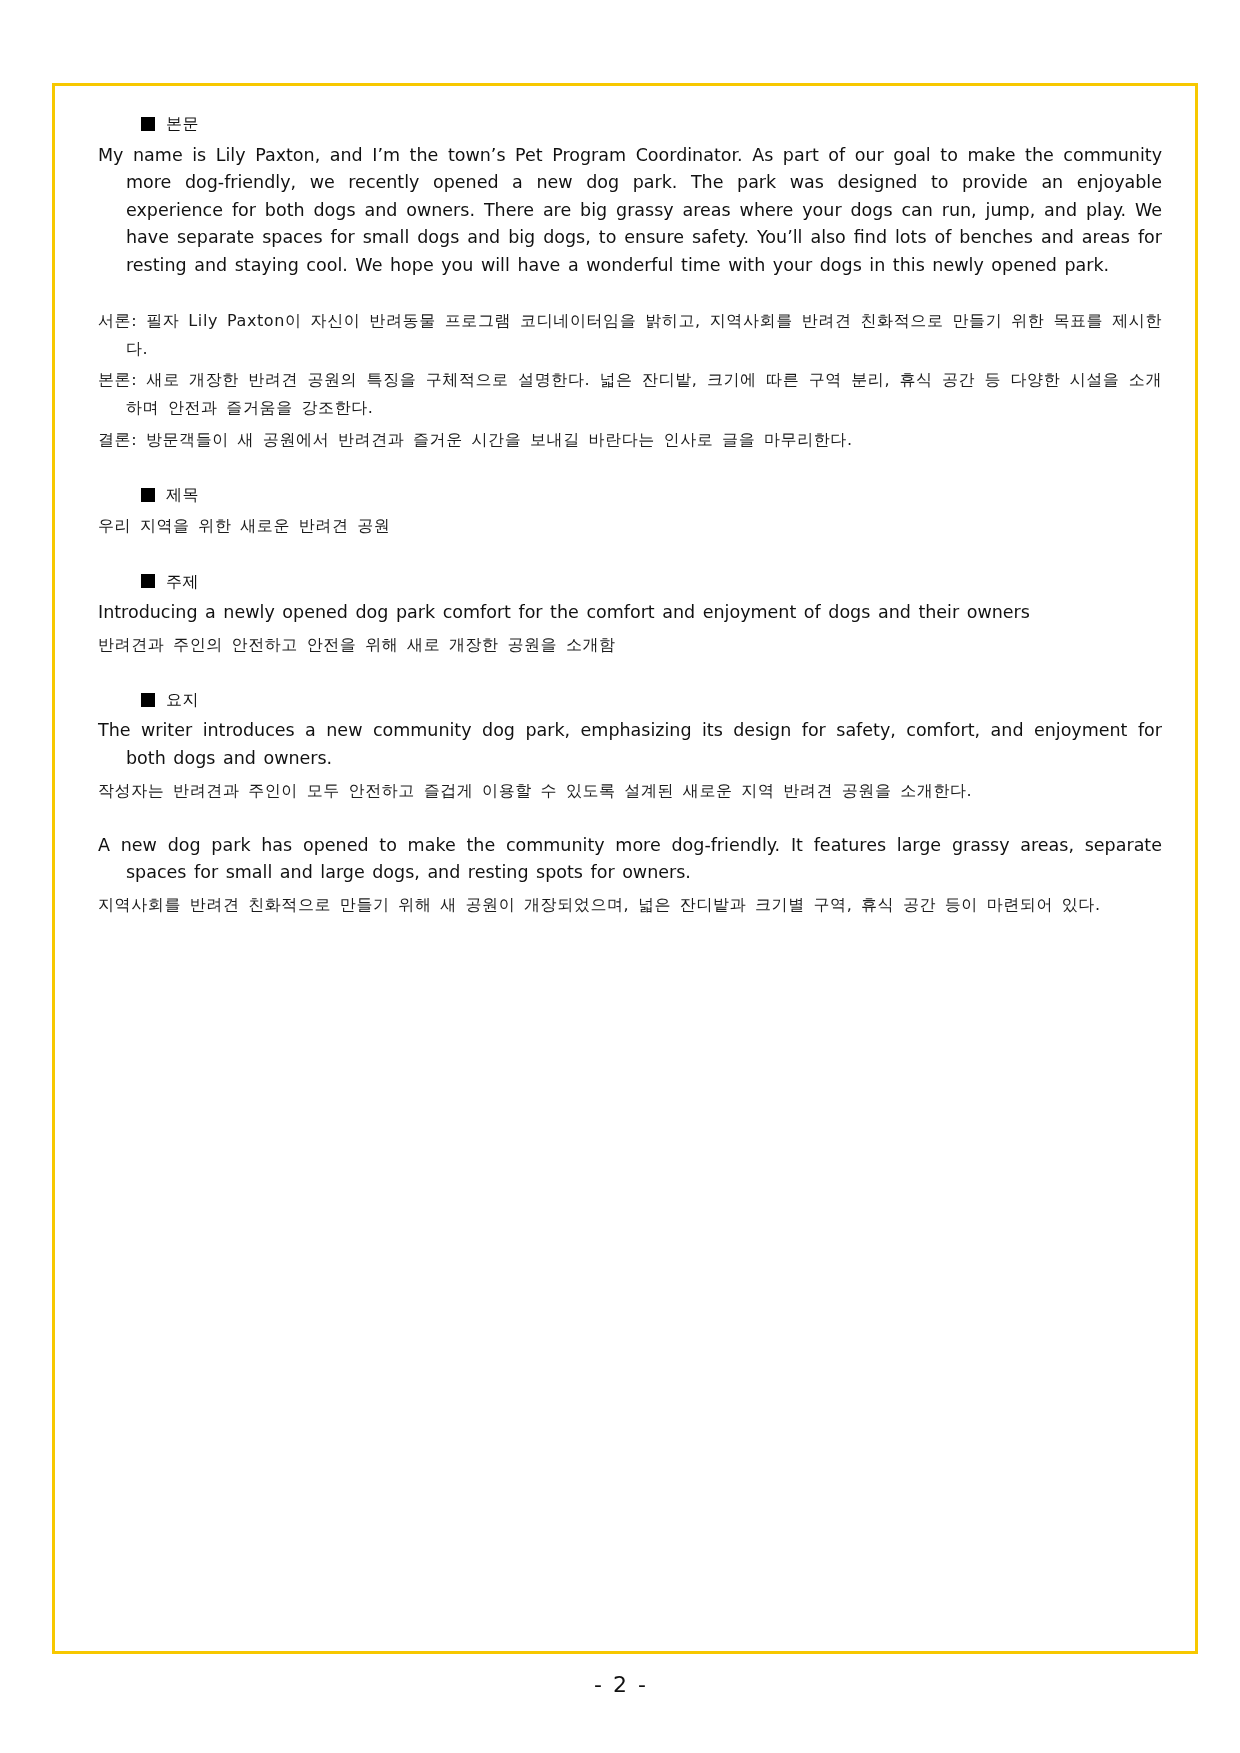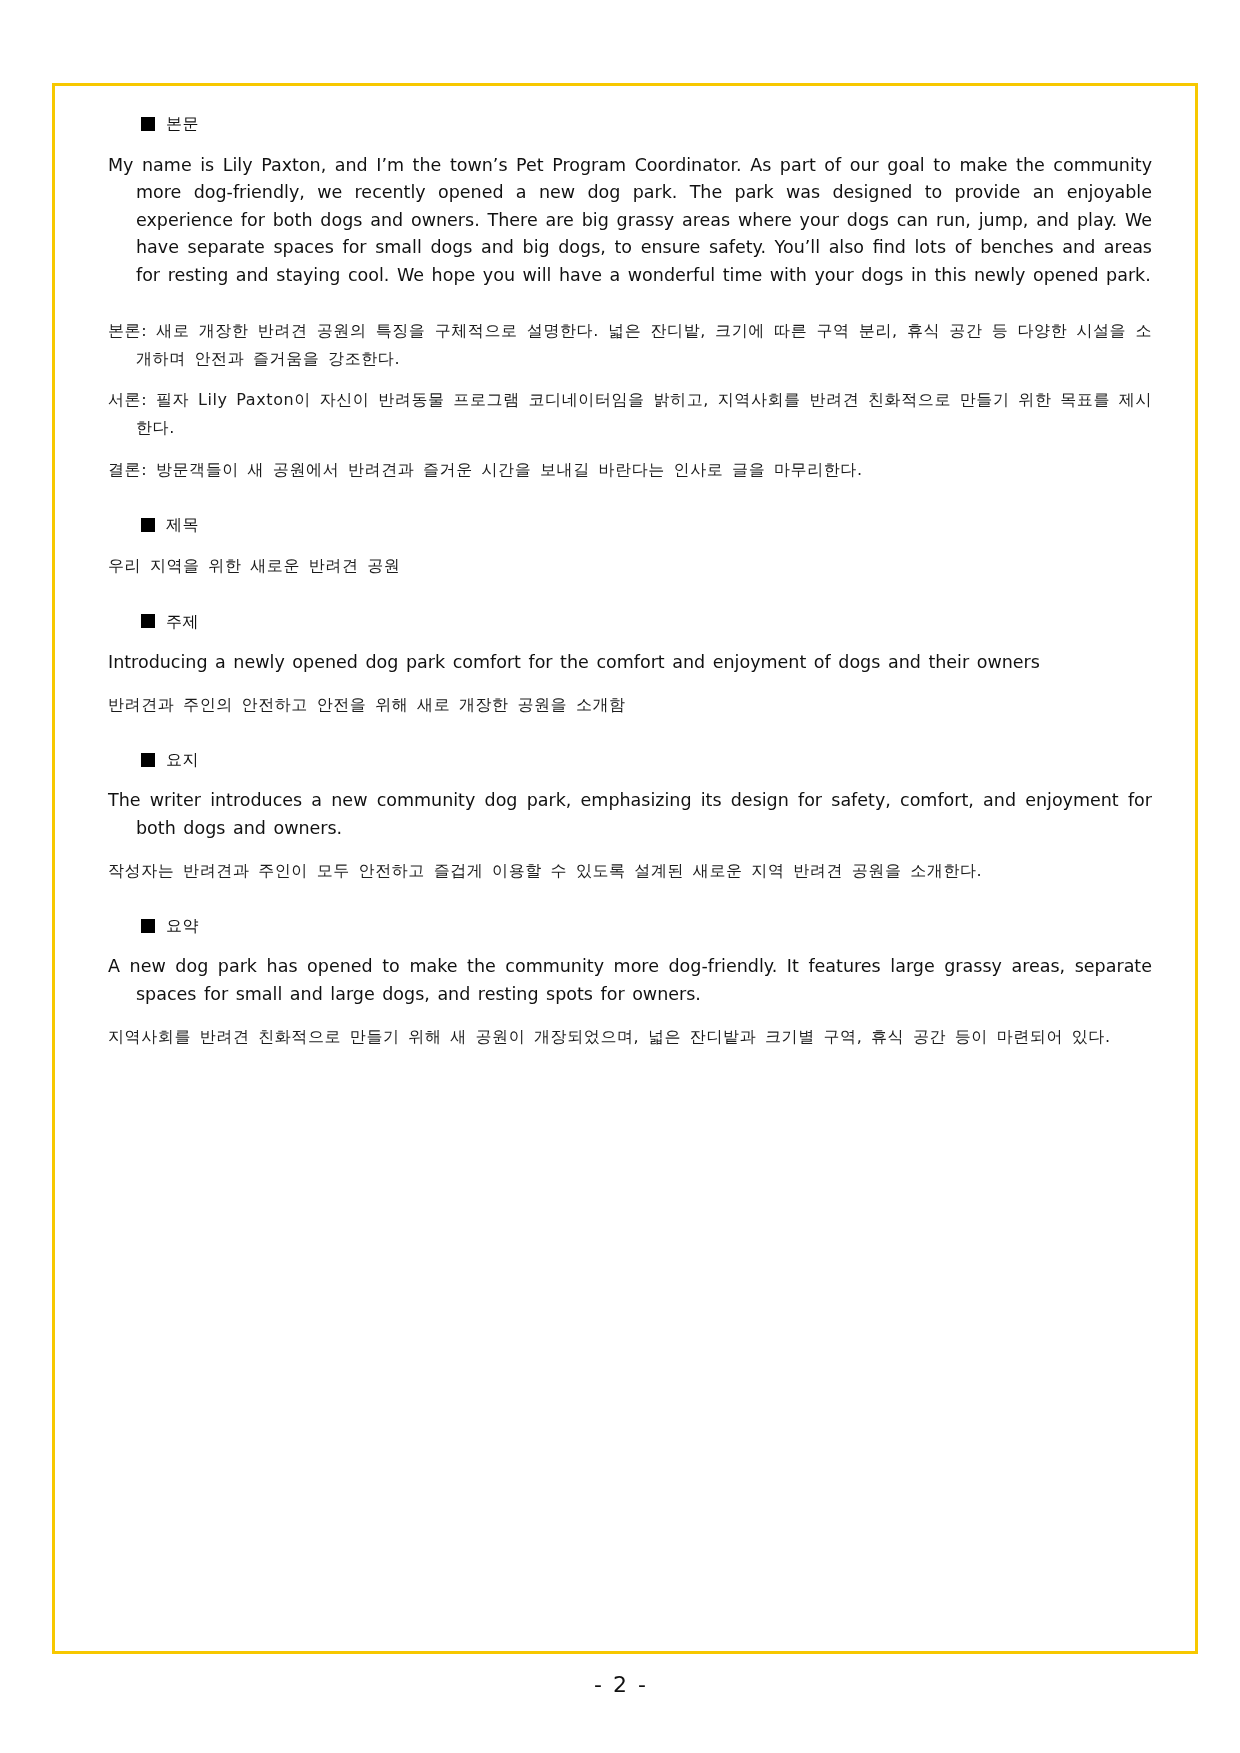--- a/index.html
+++ b/index.html
@@ -32,21 +32,21 @@
     }
     .section {
       margin-bottom: 27.6px;
     }
     .line {
       font-size: 17.5px;
       line-height: 27.6px;
       text-align: justify;
       padding-left: 28px;
       text-indent: -28px;
-      margin: 14px;
+      margin: 4px;
     }
     .line.ko {
       font-size: 16px;
       color: #1a1a1a;
       letter-spacing: 0.6px;
       word-spacing: 3px;
     }
     .line.en {
       word-spacing: 2px;
     }
@@ -90,22 +90,22 @@
 
   <div class="section">
     <p class="heading">
       <span class="square-icon"></span>
       <span>본문</span>
     </p>
     <p class="line en last-justify">My name is Lily Paxton, and I’m the town’s Pet Program Coordinator. As part of our goal to make the community more dog-friendly, we recently opened a new dog park. The park was designed to provide an enjoyable experience for both dogs and owners. There are big grassy areas where your dogs can run, jump, and play. We have separate spaces for small dogs and big dogs, to ensure safety. You’ll also find lots of benches and areas for resting and staying cool. We hope you will have a wonderful time with your dogs in this newly opened park.</p>
   </div>
 
   <div class="section">
+    <p class="line ko last-justify">서론: 필자 Lily Paxton이 자신이 반려동물 프로그램 코디네이터임을 밝히고, 지역사회를 반려견 친화적으로 만들기 위한 목표를 제시한다.</p>
     <p class="line ko last-justify">본론: 새로 개장한 반려견 공원의 특징을 구체적으로 설명한다. 넓은 잔디밭, 크기에 따른 구역 분리, 휴식 공간 등 다양한 시설을 소개하며 안전과 즐거움을 강조한다.</p>
-    <p class="line ko last-justify">서론: 필자 Lily Paxton이 자신이 반려동물 프로그램 코디네이터임을 밝히고, 지역사회를 반려견 친화적으로 만들기 위한 목표를 제시한다.</p>
     <p class="line ko last-justify">결론: 방문객들이 새 공원에서 반려견과 즐거운 시간을 보내길 바란다는 인사로 글을 마무리한다.</p>
   </div>
 
   <div class="section">
     <p class="heading">
       <span class="square-icon"></span>
       <span>제목</span>
     </p>
     <p class="line ko last-justify">우리 지역을 위한 새로운 반려견 공원</p>
   </div>
@@ -122,23 +122,19 @@
   <div class="section">
     <p class="heading">
       <span class="square-icon"></span>
       <span>요지</span>
     </p>
     <p class="line en last-justify">The writer introduces a new community dog park, emphasizing its design for safety, comfort, and enjoyment for both dogs and owners.</p>
     <p class="line ko last-justify">작성자는 반려견과 주인이 모두 안전하고 즐겁게 이용할 수 있도록 설계된 새로운 지역 반려견 공원을 소개한다.</p>
   </div>
 
   <div class="section">
-    <p class="heading">
-      <span class="square-icon"></span>
-      <span>요약</span>
-    </p>
     <p class="line en last-justify">A new dog park has opened to make the community more dog-friendly. It features large grassy areas, separate spaces for small and large dogs, and resting spots for owners.</p>
     <p class="line ko last-justify">지역사회를 반려견 친화적으로 만들기 위해 새 공원이 개장되었으며, 넓은 잔디밭과 크기별 구역, 휴식 공간 등이 마련되어 있다.</p>
   </div>
 
 </div>
 
 <div class="page-number">- 2 -</div>
 
 </body></html>

